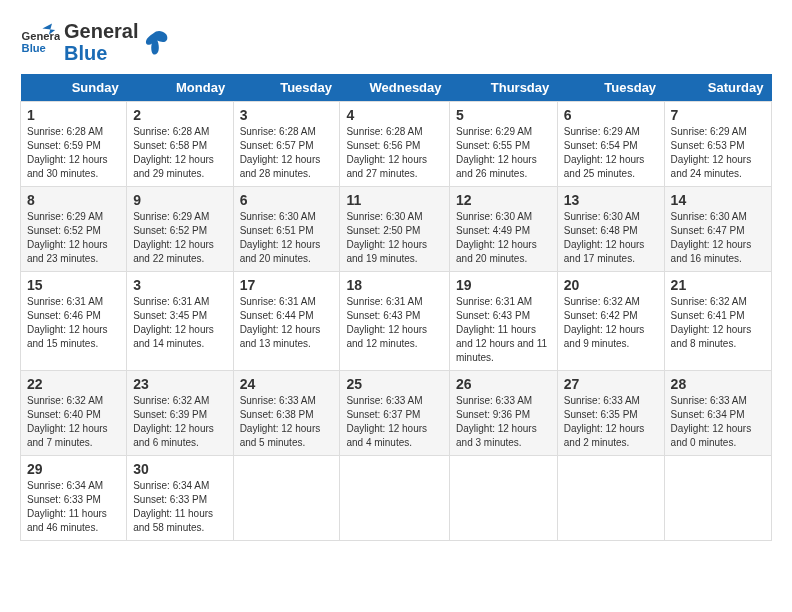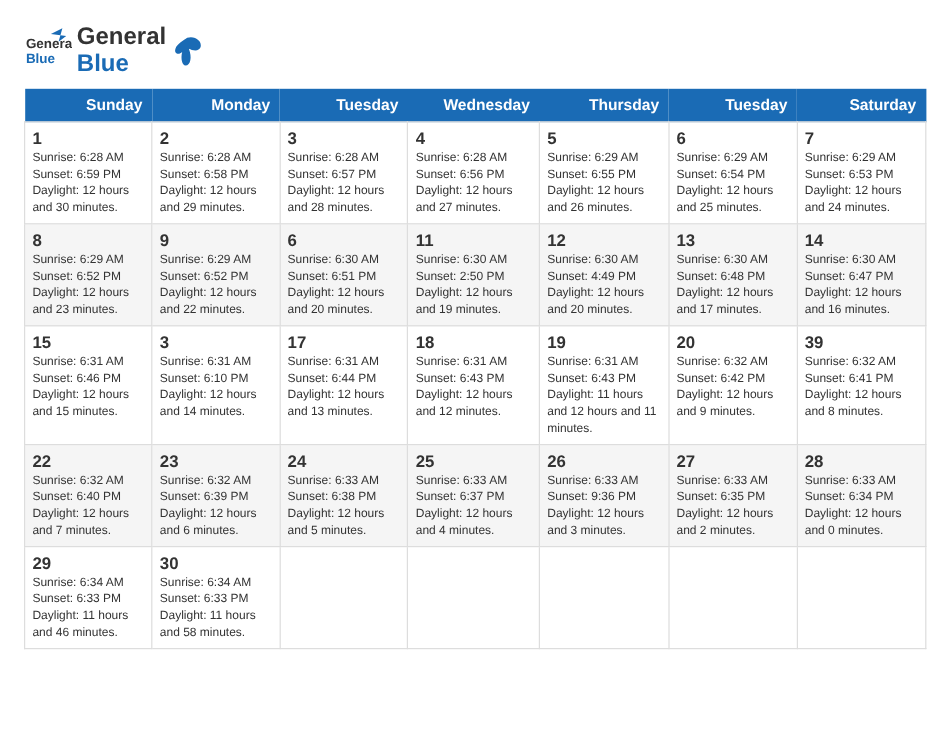--- a/index.html
+++ b/index.html
@@ -176,40 +176,40 @@
           <div class="day-info"><span>Sunrise: 6:30 AM</span><br><span>Sunset: 6:47 PM</span><br><span>Daylight: 12 hours</span><br><span>and 16 minutes.</span></div>
         </td>
       </tr>
       <tr>
         <td>
           <span class="day-number">15</span>
           <div class="day-info"><span>Sunrise: 6:31 AM</span><br><span>Sunset: 6:46 PM</span><br><span>Daylight: 12 hours</span><br><span>and 15 minutes.</span></div>
         </td>
         <td>
           <span class="day-number">3</span>
-          <div class="day-info"><span>Sunrise: 6:31 AM</span><br><span>Sunset: 6:10 PM</span><br><span>Daylight: 12 hours</span><br><span>and 14 minutes.</span></div>
+          <div class="day-info"><span>Sunrise: 6:31 AM</span><br><span>Sunset: 3:45 PM</span><br><span>Daylight: 12 hours</span><br><span>and 14 minutes.</span></div>
         </td>
         <td>
           <span class="day-number">17</span>
           <div class="day-info"><span>Sunrise: 6:31 AM</span><br><span>Sunset: 6:44 PM</span><br><span>Daylight: 12 hours</span><br><span>and 13 minutes.</span></div>
         </td>
         <td>
           <span class="day-number">18</span>
           <div class="day-info"><span>Sunrise: 6:31 AM</span><br><span>Sunset: 6:43 PM</span><br><span>Daylight: 12 hours</span><br><span>and 12 minutes.</span></div>
         </td>
         <td>
           <span class="day-number">19</span>
           <div class="day-info"><span>Sunrise: 6:31 AM</span><br><span>Sunset: 6:43 PM</span><br><span>Daylight: 11 hours</span><br><span>and 12 hours and 11 minutes.</span></div>
         </td>
         <td>
           <span class="day-number">20</span>
           <div class="day-info"><span>Sunrise: 6:32 AM</span><br><span>Sunset: 6:42 PM</span><br><span>Daylight: 12 hours</span><br><span>and 9 minutes.</span></div>
         </td>
         <td>
-          <span class="day-number">39</span>
+          <span class="day-number">21</span>
           <div class="day-info"><span>Sunrise: 6:32 AM</span><br><span>Sunset: 6:41 PM</span><br><span>Daylight: 12 hours</span><br><span>and 8 minutes.</span></div>
         </td>
       </tr>
       <tr>
         <td>
           <span class="day-number">22</span>
           <div class="day-info"><span>Sunrise: 6:32 AM</span><br><span>Sunset: 6:40 PM</span><br><span>Daylight: 12 hours</span><br><span>and 7 minutes.</span></div>
         </td>
         <td>
           <span class="day-number">23</span>

